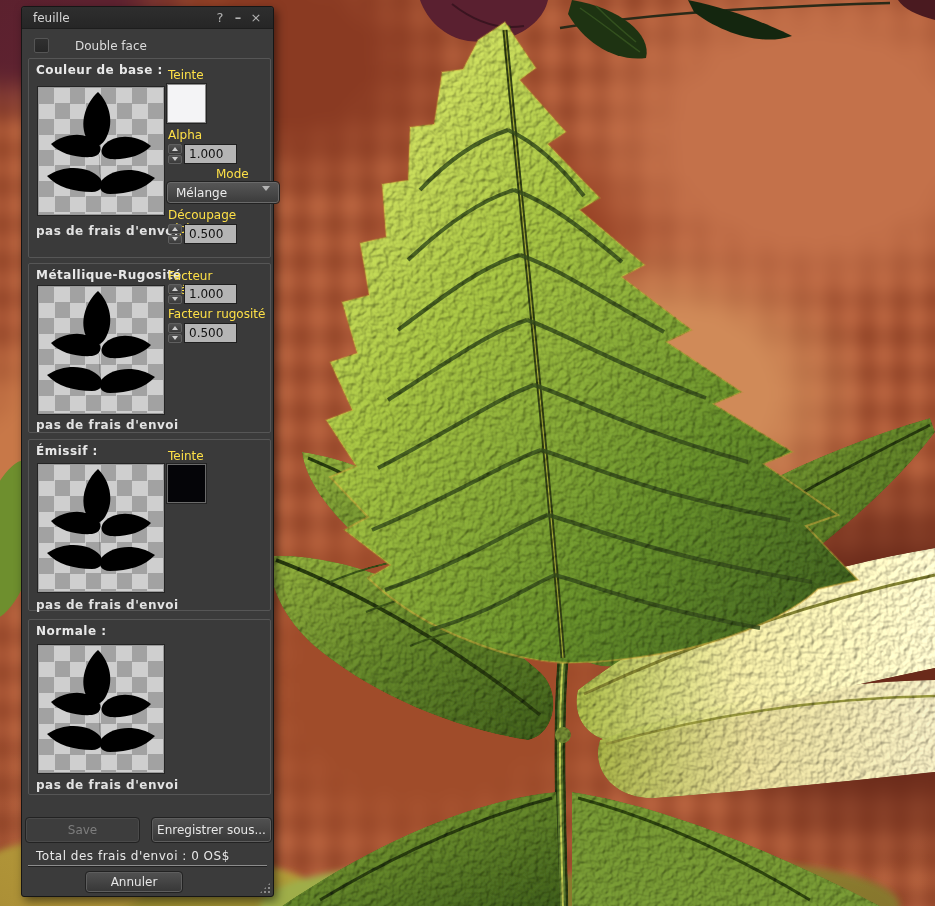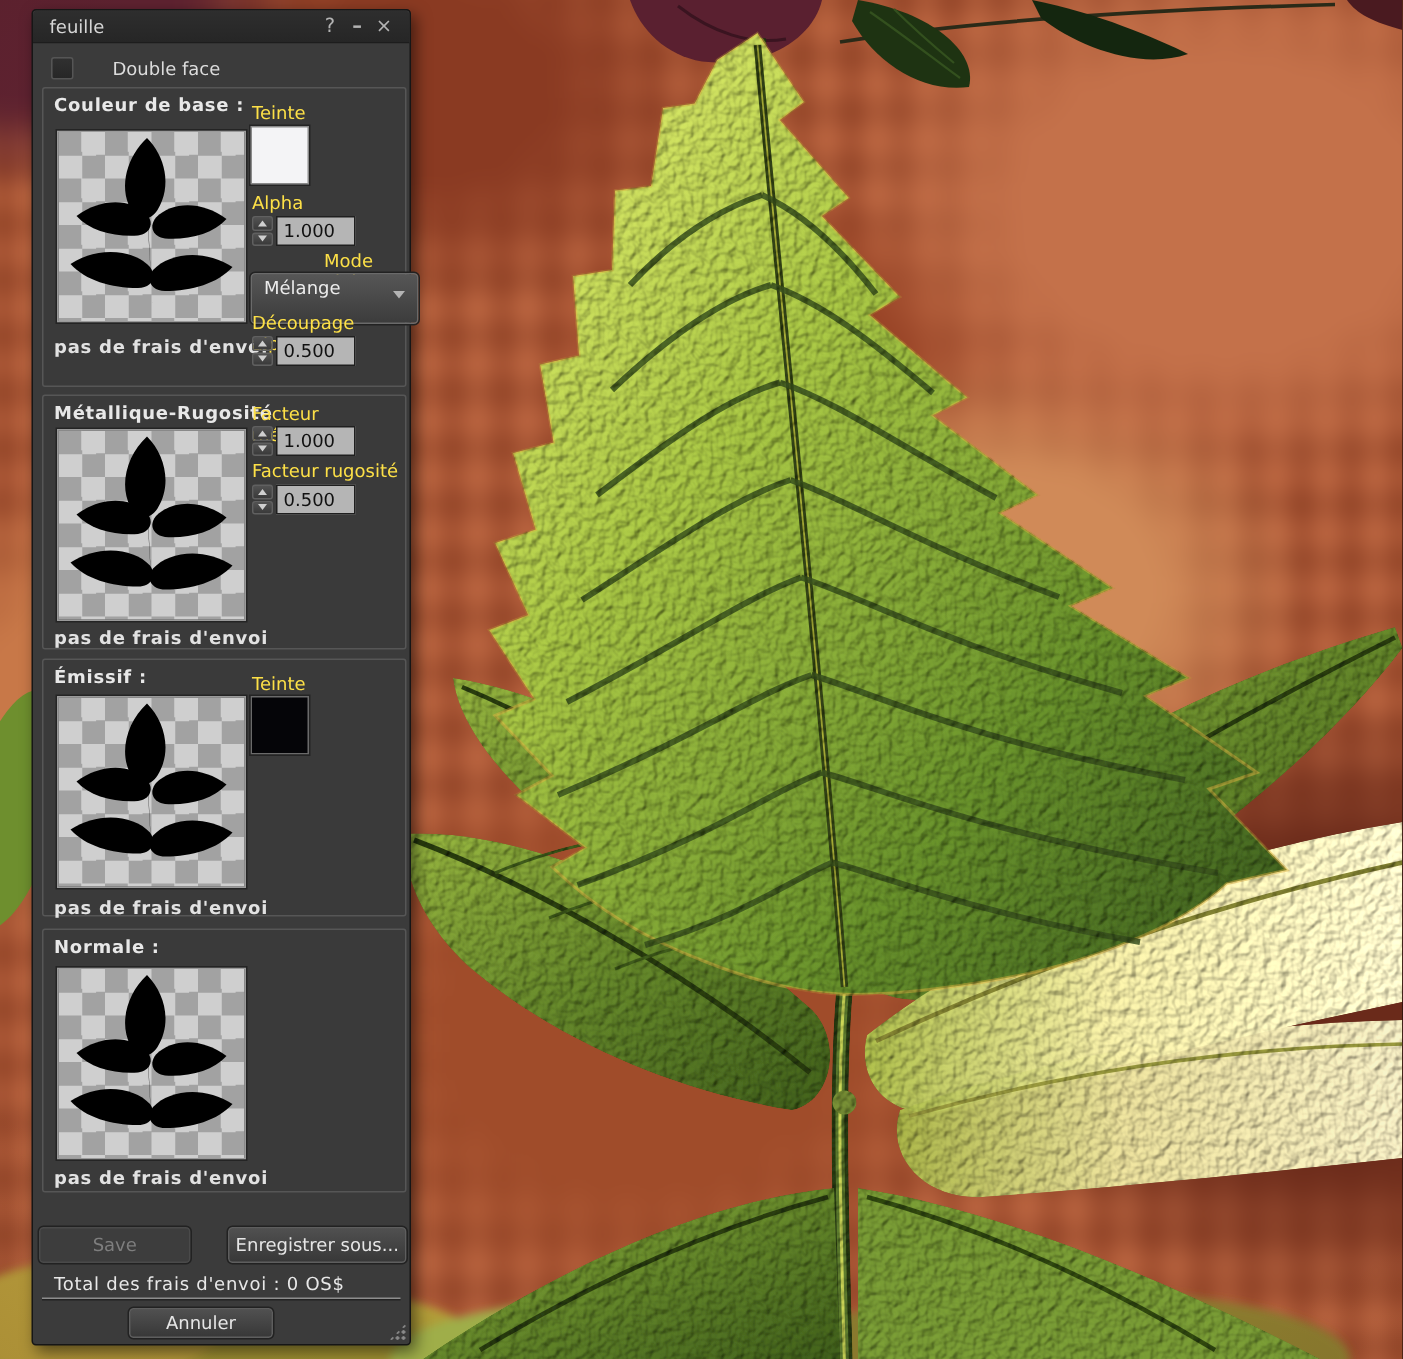--- a/index.html
+++ b/index.html
@@ -69,22 +69,22 @@
   .spin-btns{width:14px;display:flex;flex-direction:column;gap:1px;margin-right:2px;}
   .spin-btn{flex:1;background:linear-gradient(#525252,#3a3a3a);border:1px solid #606060;
     border-radius:2px;display:flex;align-items:center;justify-content:center;}
   .tri-up{width:0;height:0;border-left:3px solid transparent;border-right:3px solid transparent;border-bottom:4px solid #cfcfcf;}
   .tri-down{width:0;height:0;border-left:3px solid transparent;border-right:3px solid transparent;border-top:4px solid #cfcfcf;}
   .spin-field{width:47px;background:var(--field_bg,#b5b5b5);border:1px solid #1f1f1f;
     color:#111;display:flex;align-items:center;padding-left:4px;box-sizing:content-box;}
 
   .dropdown{position:absolute;left:138px;width:112px;height:21px;
     background:linear-gradient(#565656,#3c3c3c);border:1px solid #6a6a6a;outline:1px solid #222;
-    border-radius:3px;display:flex;align-items:flex-end;justify-content:space-between;
-    padding:16px 8px;box-sizing:border-box;color:#ececec;}
+    border-radius:3px;display:flex;align-items:flex-start;justify-content:space-between;
+    padding:3px 8px;box-sizing:border-box;color:#ececec;}
   .caret{width:0;height:0;border-left:4px solid transparent;border-right:4px solid transparent;border-top:5px solid #b4b4b4;}
 
   .btn{position:absolute;height:24px;background:linear-gradient(#505050,#383838);
     border:1px solid #5e5e5e;outline:1px solid #222;border-radius:3px;
     color:#e6e6e6;display:flex;align-items:center;justify-content:center;box-sizing:border-box;}
   .btn.disabled{color:var(--disabled_text,#7e7e7e);background:#3d3d3d;border-color:#4a4a4a;}
   .total{position:absolute;left:14px;top:842px;font-weight:normal;color:#e8e8e8;letter-spacing:.5px;}
   .divider{position:absolute;left:6px;right:6px;top:858px;height:1px;background:#8d8d8d;box-shadow:0 1px 0 #222;}
   .grip{position:absolute;right:2px;bottom:2px;width:12px;height:12px;
     background:radial-gradient(circle at 2px 2px,#8a8a8a 1px,transparent 1.4px) 0 0/4px 4px;
@@ -343,20 +343,20 @@
     <div class="section" style="top:612px;height:176px;">
       <div class="sec-head">Normale :</div>
       <div class="thumb thumb-normal" style="top:25px;">
         <svg viewBox="0 0 124 126">
             <use href="#thumbLeaf"></use>
           </svg>
       </div>
       <div class="fee" style="top:158px;">pas de frais d'envoi</div>
     </div>
 
-    <div class="btn disabled" style="left:4px;top:811px;width:101px;">Save</div>
+    <div class="btn disabled" style="left:4px;top:811px;width:113px;">Save</div>
     <div class="btn" style="left:130px;top:811px;width:119px;">Enregistrer sous...</div>
     <div class="total">Total des frais d'envoi : 0 OS$</div>
     <div class="divider"></div>
     <div class="btn" style="left:64px;top:865px;width:96px;height:20px;">Annuler</div>
     <div class="grip"></div>
   </div>
 </div>
 
 </body></html>

